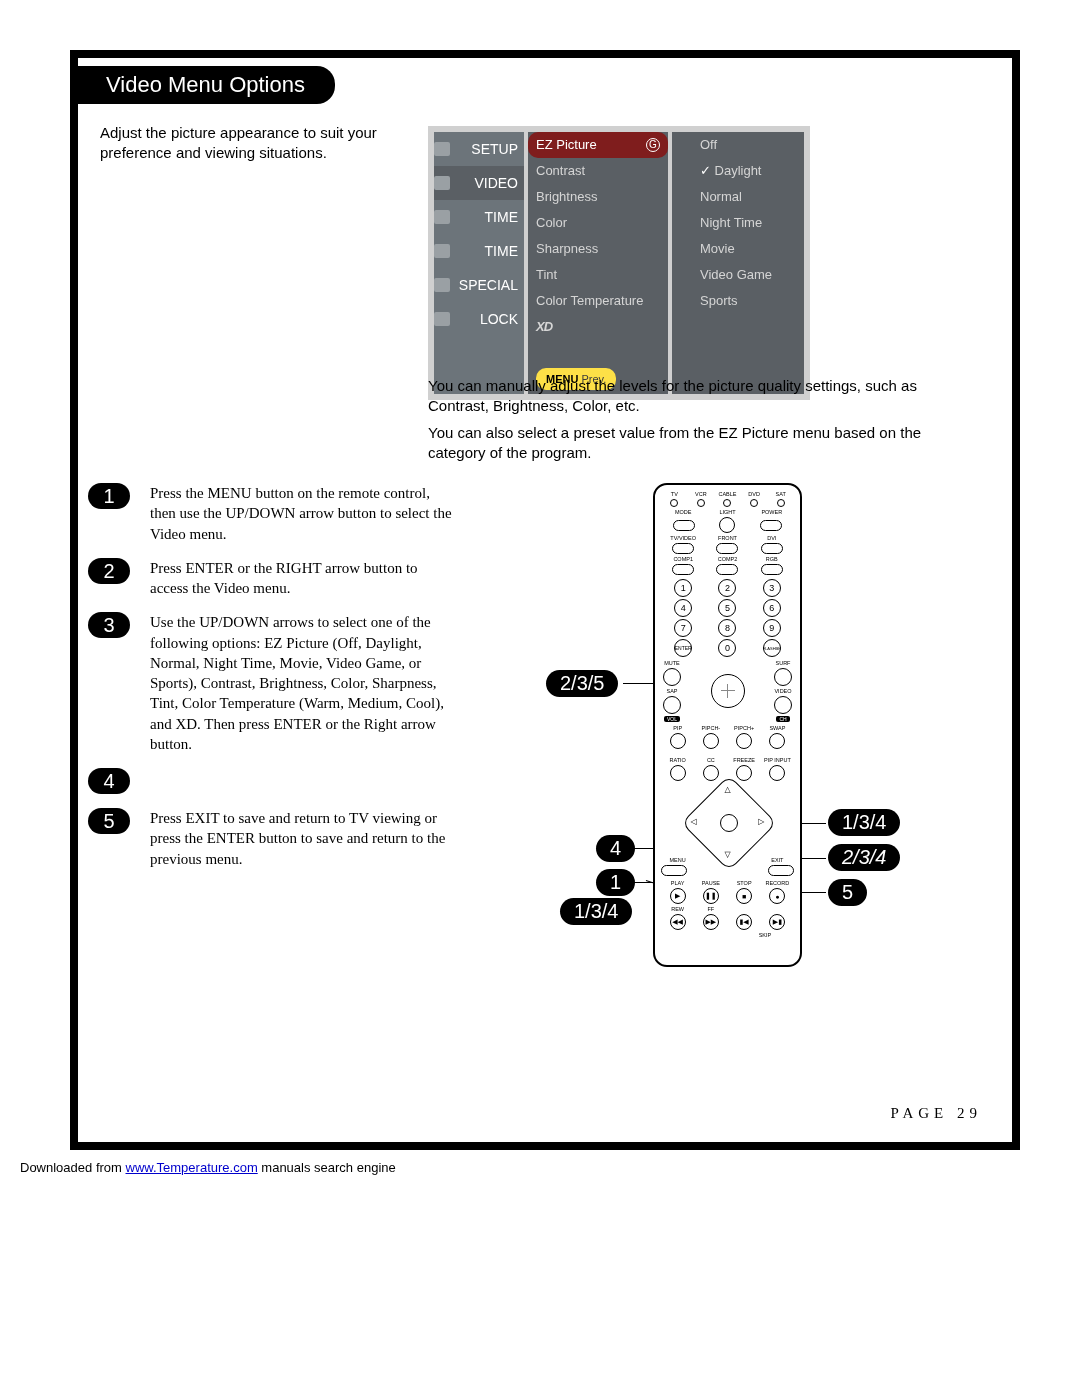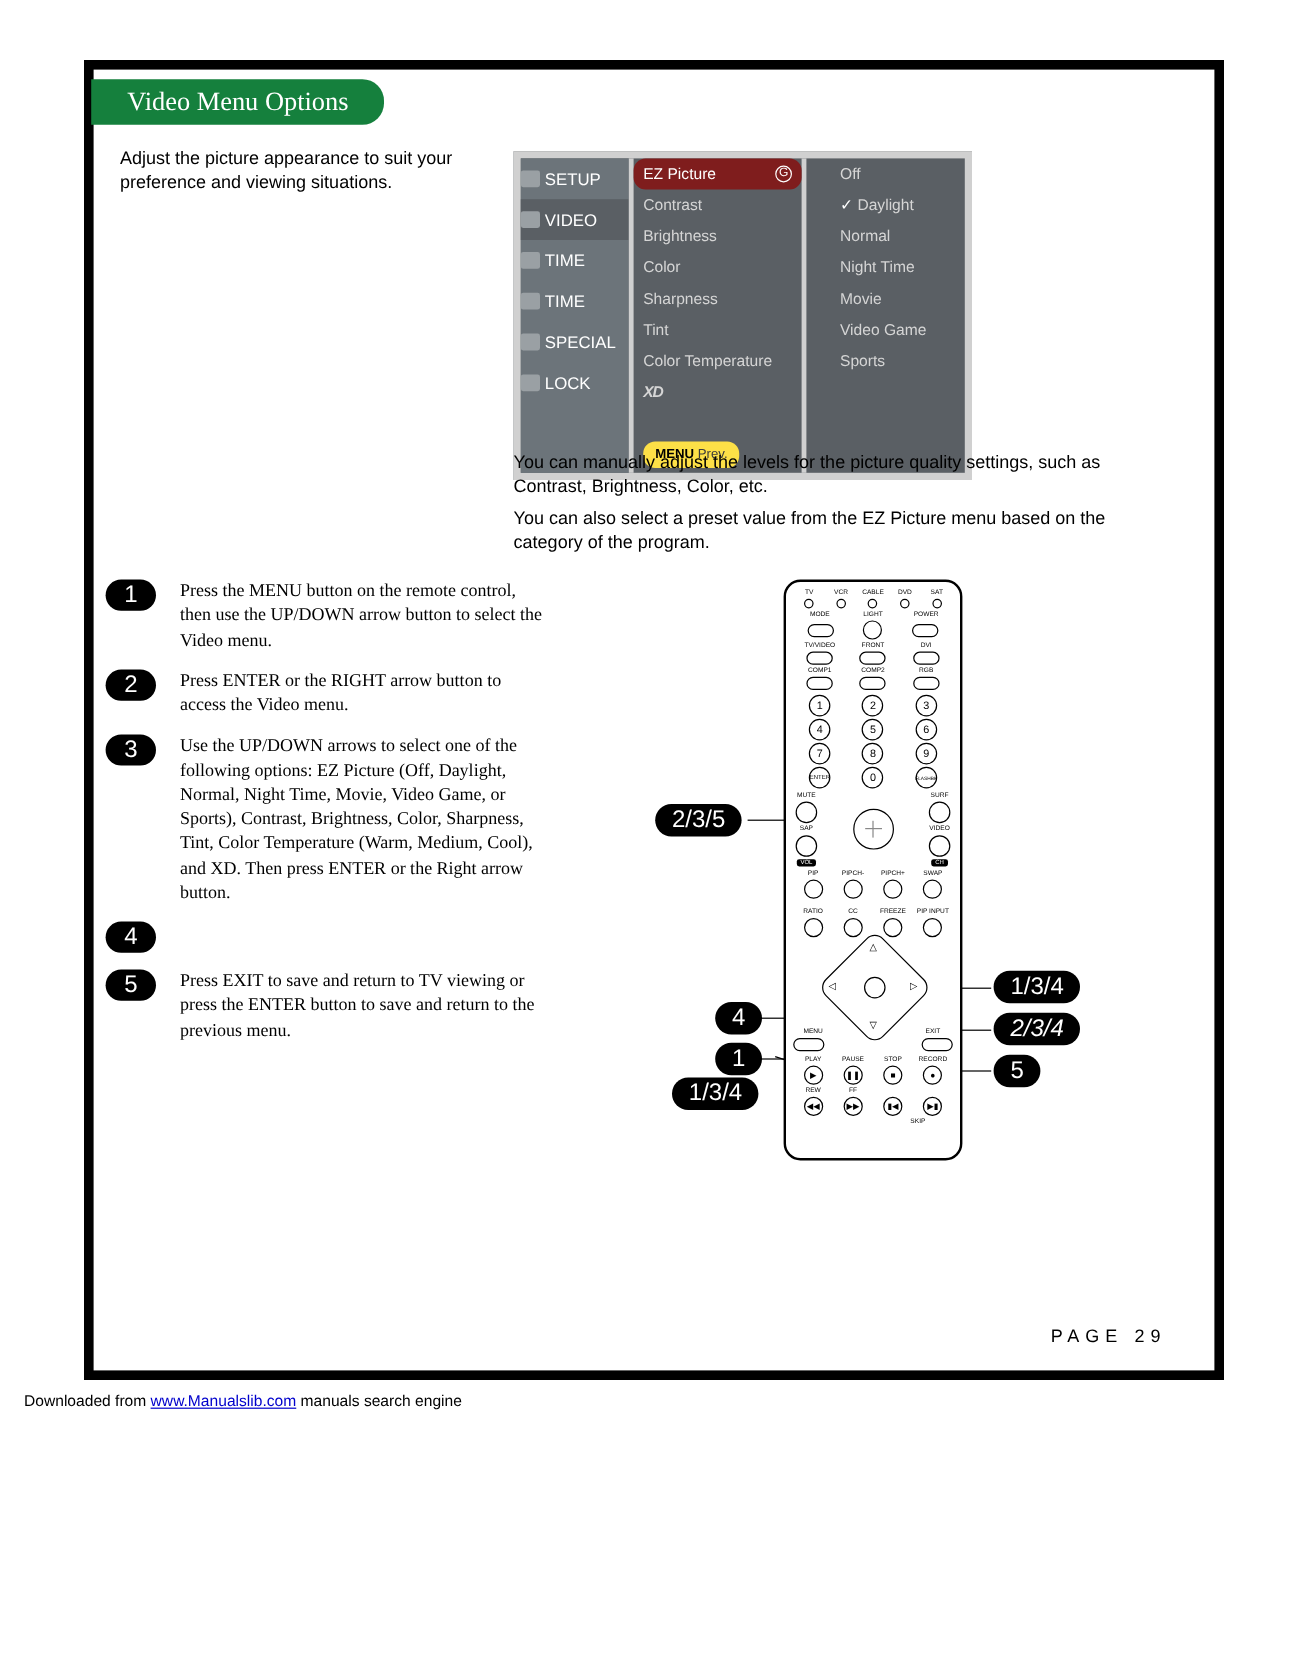--- a/index.html
+++ b/index.html
@@ -19,23 +19,23 @@
   margin: 0 60px 0 70px;
   padding: 0;
   position: relative;
   height: 1100px;
   box-sizing: border-box;
 }
 .title-chip {
   position: absolute;
   top: 8px;
   left: -2px;
-  background:#15803d;
+  background:#000000;
   color:#fff;
-  font-family: Liberation Serif, serif;
+  font-family: Liberation Sans, sans-serif;
   font-size:22px;
   padding:6px 30px 6px 30px;
   border-top-right-radius:18px;
   border-bottom-right-radius:18px;
 }
 .intro {
   position:absolute;
   top:65px;
   left:22px;
   width:350px;
@@ -57,21 +57,21 @@
 }
 .osd-left { width:90px; background:#6c747a; }
 .osd-left div {
   color:#fff;
   text-align:right;
   padding:4px 6px 4px 0;
   font-size:14px;
   line-height:26px;
   display:flex;
   align-items:center;
-  justify-content:flex-start;
+  justify-content:space-between;
   gap:4px;
 }
 .osd-left .sel { background:#5a5f64; }
 .osd-mid { width:140px; border-left:4px solid #d0d0d0; border-right:4px solid #d0d0d0; }
 .osd-mid div { color:#d5d5d5; padding:4px 8px; line-height:18px; font-size:13px; }
 .osd-mid .hl { background:#7f1d1d; color:#fff; border-radius:10px; display:flex; justify-content:space-between; align-items:center; }
 .osd-right { flex:1;padding-left:18px; }
 .osd-right div { color:#d5d5d5; padding:4px 10px; line-height:18px; font-size:13px; }
 .osd-right .check::before {
   content:"✓ ";
@@ -172,22 +172,22 @@
 }
 .dpad-arr { position:absolute; font-size:8px; }
 .arrow-line {
   position:absolute;
   border-top:1.5px solid #000;
   height:0;
 }
 .page-num {
   position:absolute;
   bottom:20px;
-  right:40px;
-  font-family:Liberation Sans, sans-serif;
+  right:30px;
+  font-family:Liberation Serif, serif;
   letter-spacing:5px;
   font-size:15px;
 }
 .footer {
   margin:10px 0 0 20px;
   font-size:13px;
 }
 .footer a { color:#0000cc; }
 .center-circle {
   width:32px;height:32px;border:1.5px solid #000;border-radius:50%;
@@ -480,15 +480,15 @@
             <div class="rlabel small-txt">SKIP</div>
             <div style="flex:0.2;"></div>
           </div>
       </div>
     </div>
 
     <div class="page-num">PAGE 29</div>
   </div>
 
   <div class="footer">
-    <span>Downloaded from </span><a href="#">www.Manualslib.com</a><span> manuals search engine</span>
+    <span>Downloaded from </span><a href="#">www.Temperature.com</a><span> manuals search engine</span>
   </div>
 </div>
 
 </body></html>

